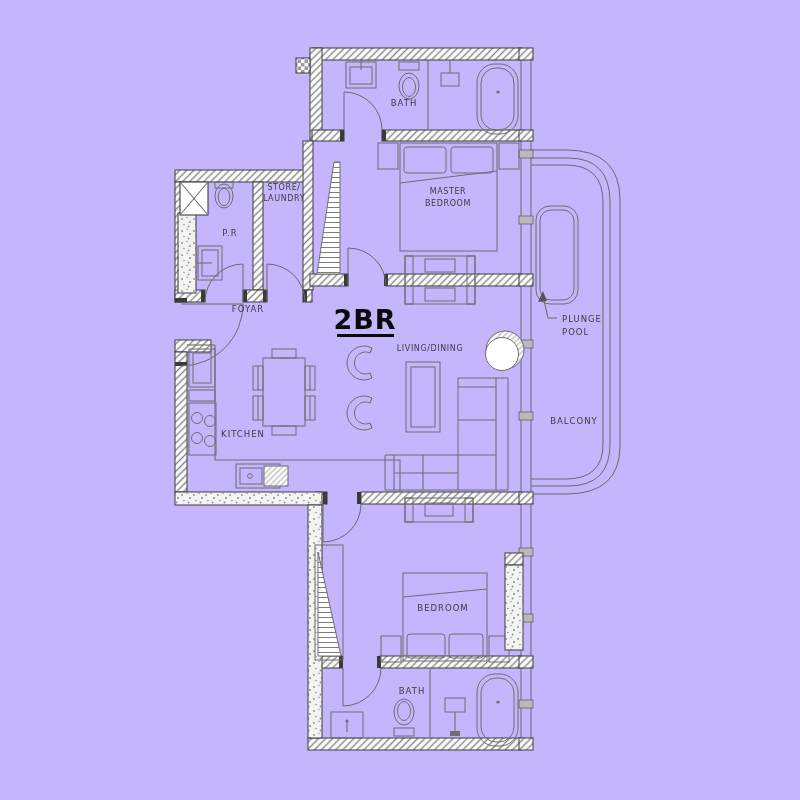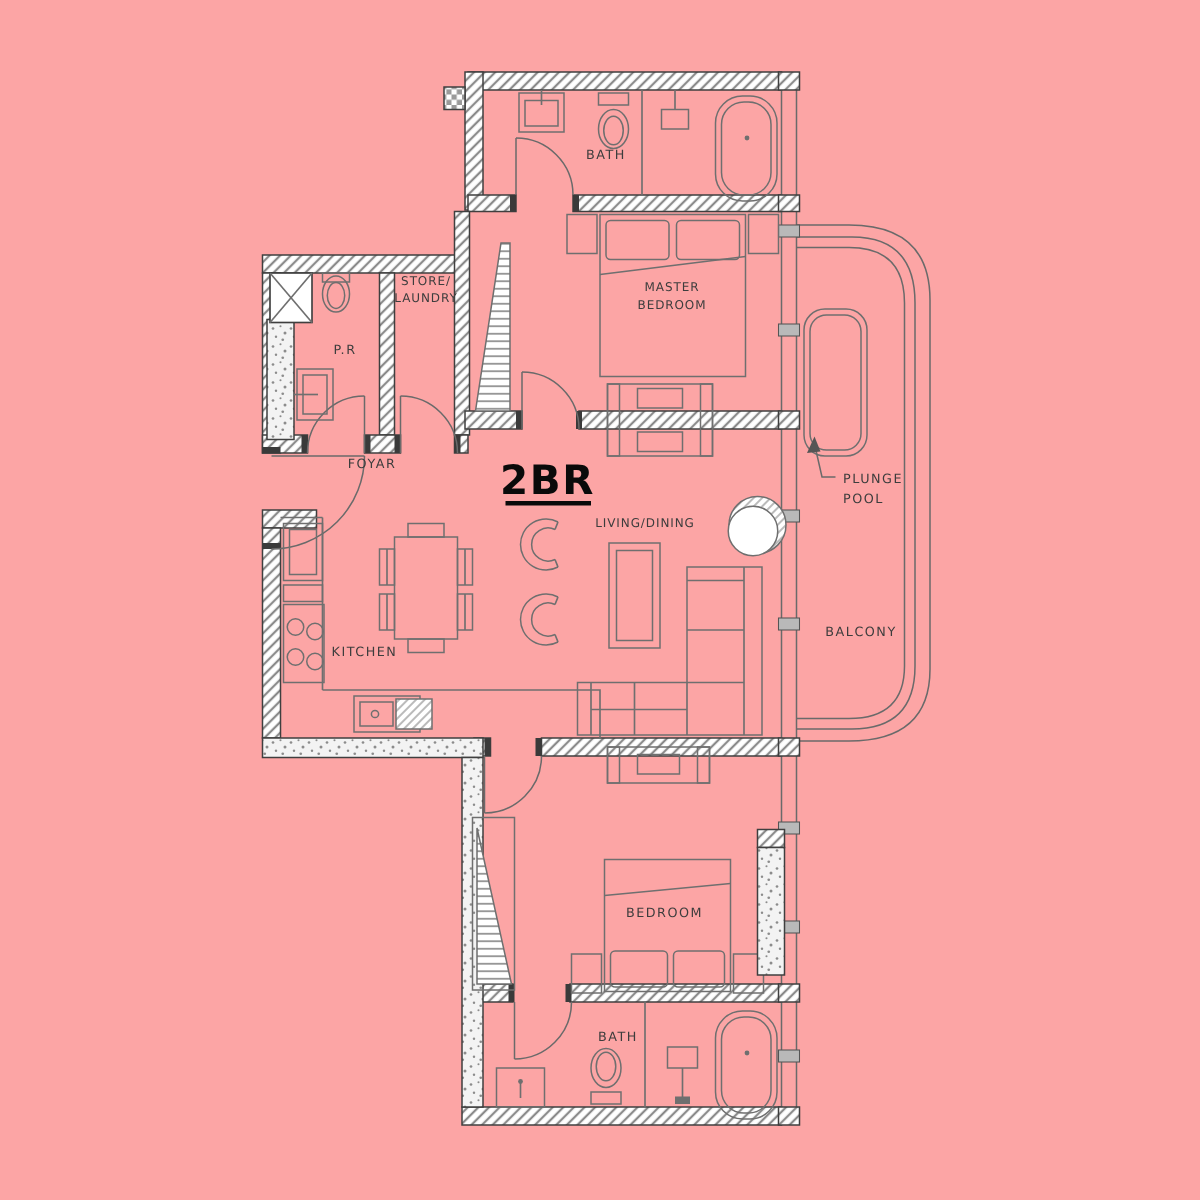--- a/index.html
+++ b/index.html
@@ -1,17 +1,17 @@
 <!DOCTYPE html>
 <html><head>
 <meta charset="utf-8">
 <style>
   html,body{margin:0;padding:0;background:#ffffff;}
   body{display:flex;justify-content:center;align-items:flex-start;font-family:"DejaVu Sans",sans-serif;}
-  .frame{width:800px;height:800px;position:relative;background:#fca5a5;overflow:hidden;}
+  .frame{width:800px;height:800px;position:relative;background:#c4b5fd;overflow:hidden;}
   svg{position:absolute;left:0;top:0;}
   .lbl{font-family:"DejaVu Sans",sans-serif;font-size:8.5px;letter-spacing:1px;fill:#3d3d3d;}
   .lbl-sm{font-family:"DejaVu Sans",sans-serif;font-size:8px;letter-spacing:0.6px;fill:#3d3d3d;}
   .title{font-family:"DejaVu Sans",sans-serif;font-size:27px;font-weight:bold;letter-spacing:1px;fill:#0a0a0a;}
   .thin{stroke:#6a6a6a;stroke-width:1;fill:none;}
   .fix{stroke:#6f6f6f;stroke-width:1.1;fill:none;}
   .furn-o{stroke:#6f6f6f;stroke-width:1;fill:none;}
   .wall{stroke:#3f3f3f;stroke-width:1;}
   .jamb{fill:#3a3a3a;}
 </style>

